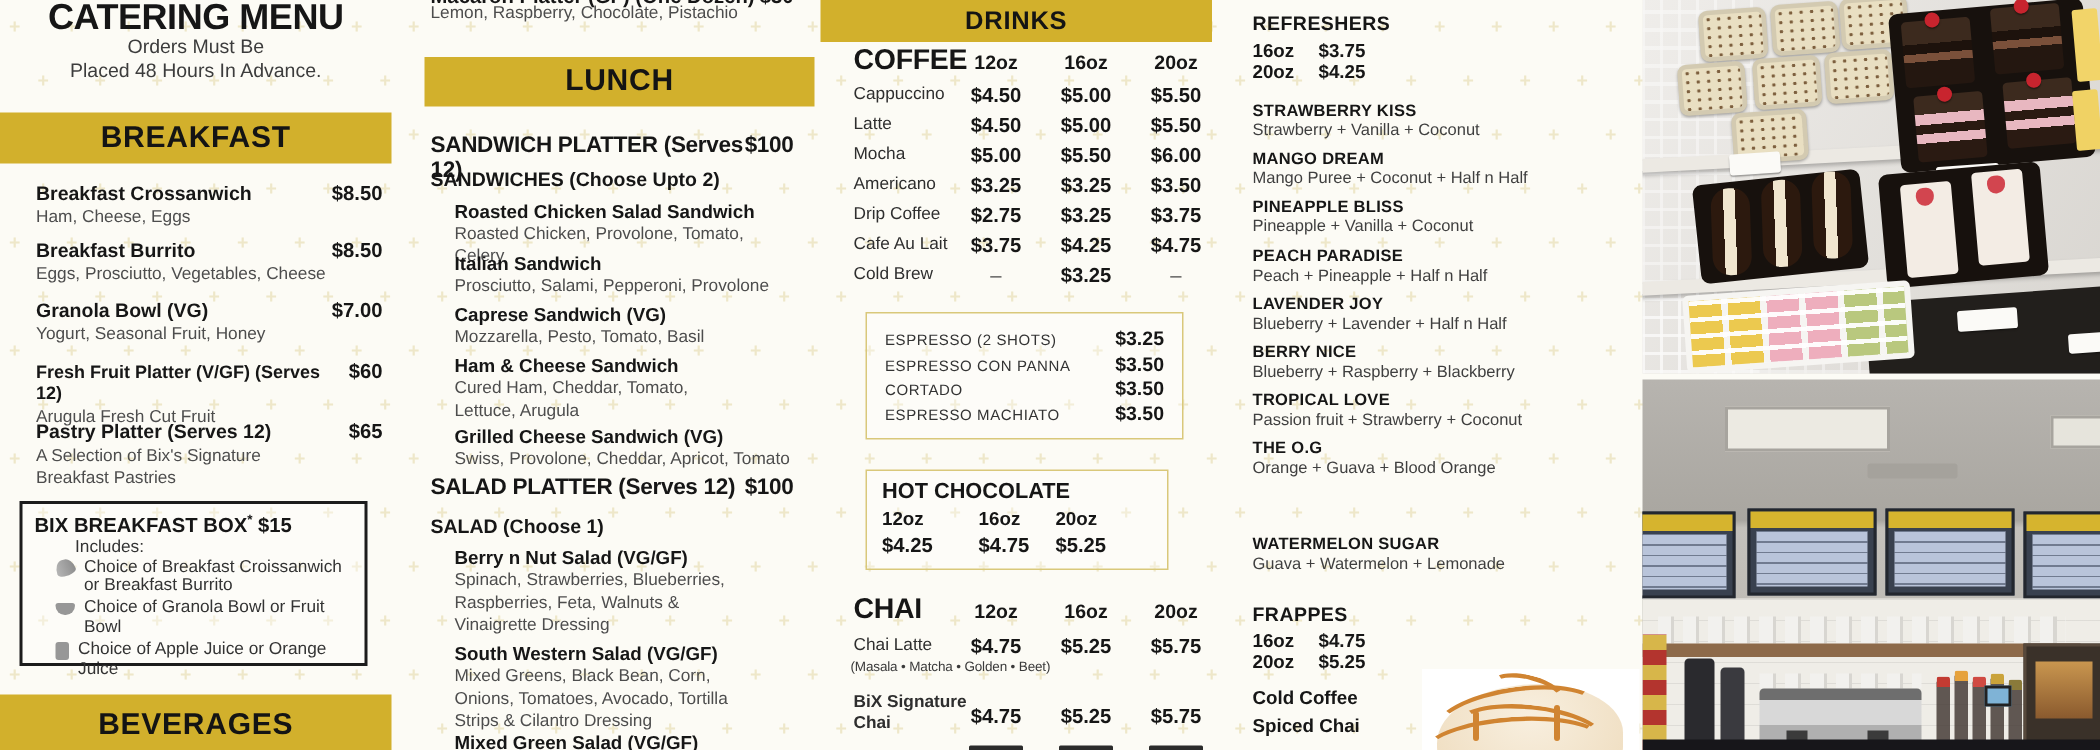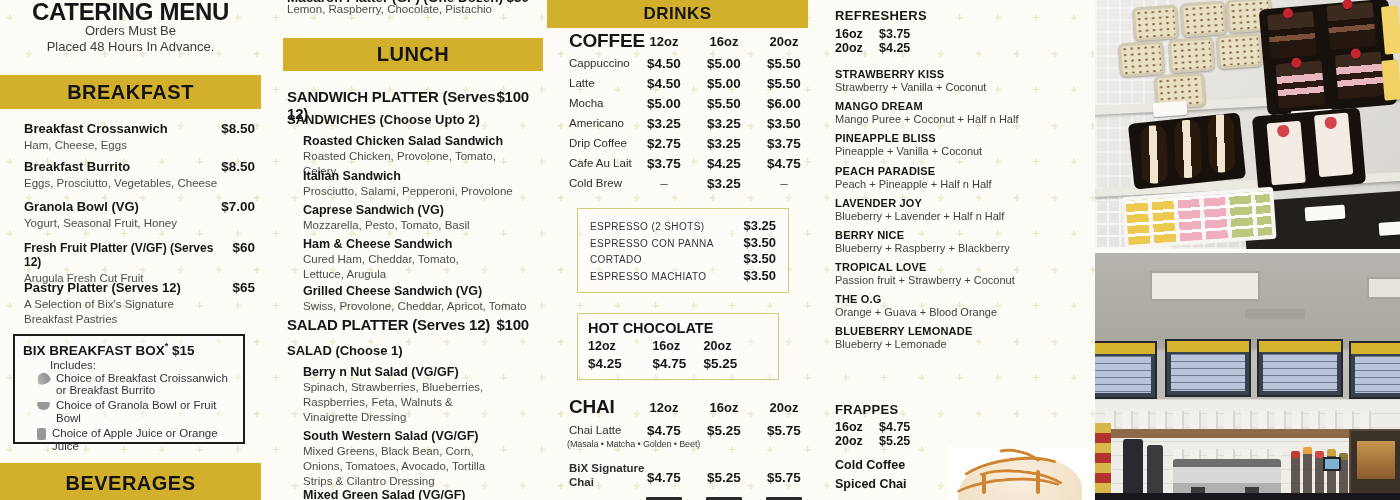--- a/index.html
+++ b/index.html
@@ -816,23 +816,23 @@
       <div class="ri-desc">Passion fruit + Strawberry + Coconut</div>
     </div>
   <div class="ri" style="top:229px;">
       <div class="ri-name">BERRY NICE</div>
       <div class="ri-desc">Blueberry + Raspberry + Blackberry</div>
     </div>
   <div class="ri" style="top:293px;">
       <div class="ri-name">THE O.G</div>
       <div class="ri-desc">Orange + Guava + Blood Orange</div>
     </div>
-  <div class="ri" style="top:325px;">
-      <div class="ri-name">BLUEBERRY LEMONADE</div>
-      <div class="ri-desc">Blueberry + Lemonade</div>
+  <div class="ri" style="top:357px;">
+      <div class="ri-name">WATERMELON SUGAR</div>
+      <div class="ri-desc">Guava + Watermelon + Lemonade</div>
     </div>
 
   <div class="rt" style="top:402px;left:0;">FRAPPES</div>
   <div class="size-row" style="top:420px;left:0;">
     <span class="s">16oz</span>
     <span>$4.75</span>
   </div>
   <div class="size-row" style="top:434px;left:0;">
     <span class="s">20oz</span>
     <span>$5.25</span>

